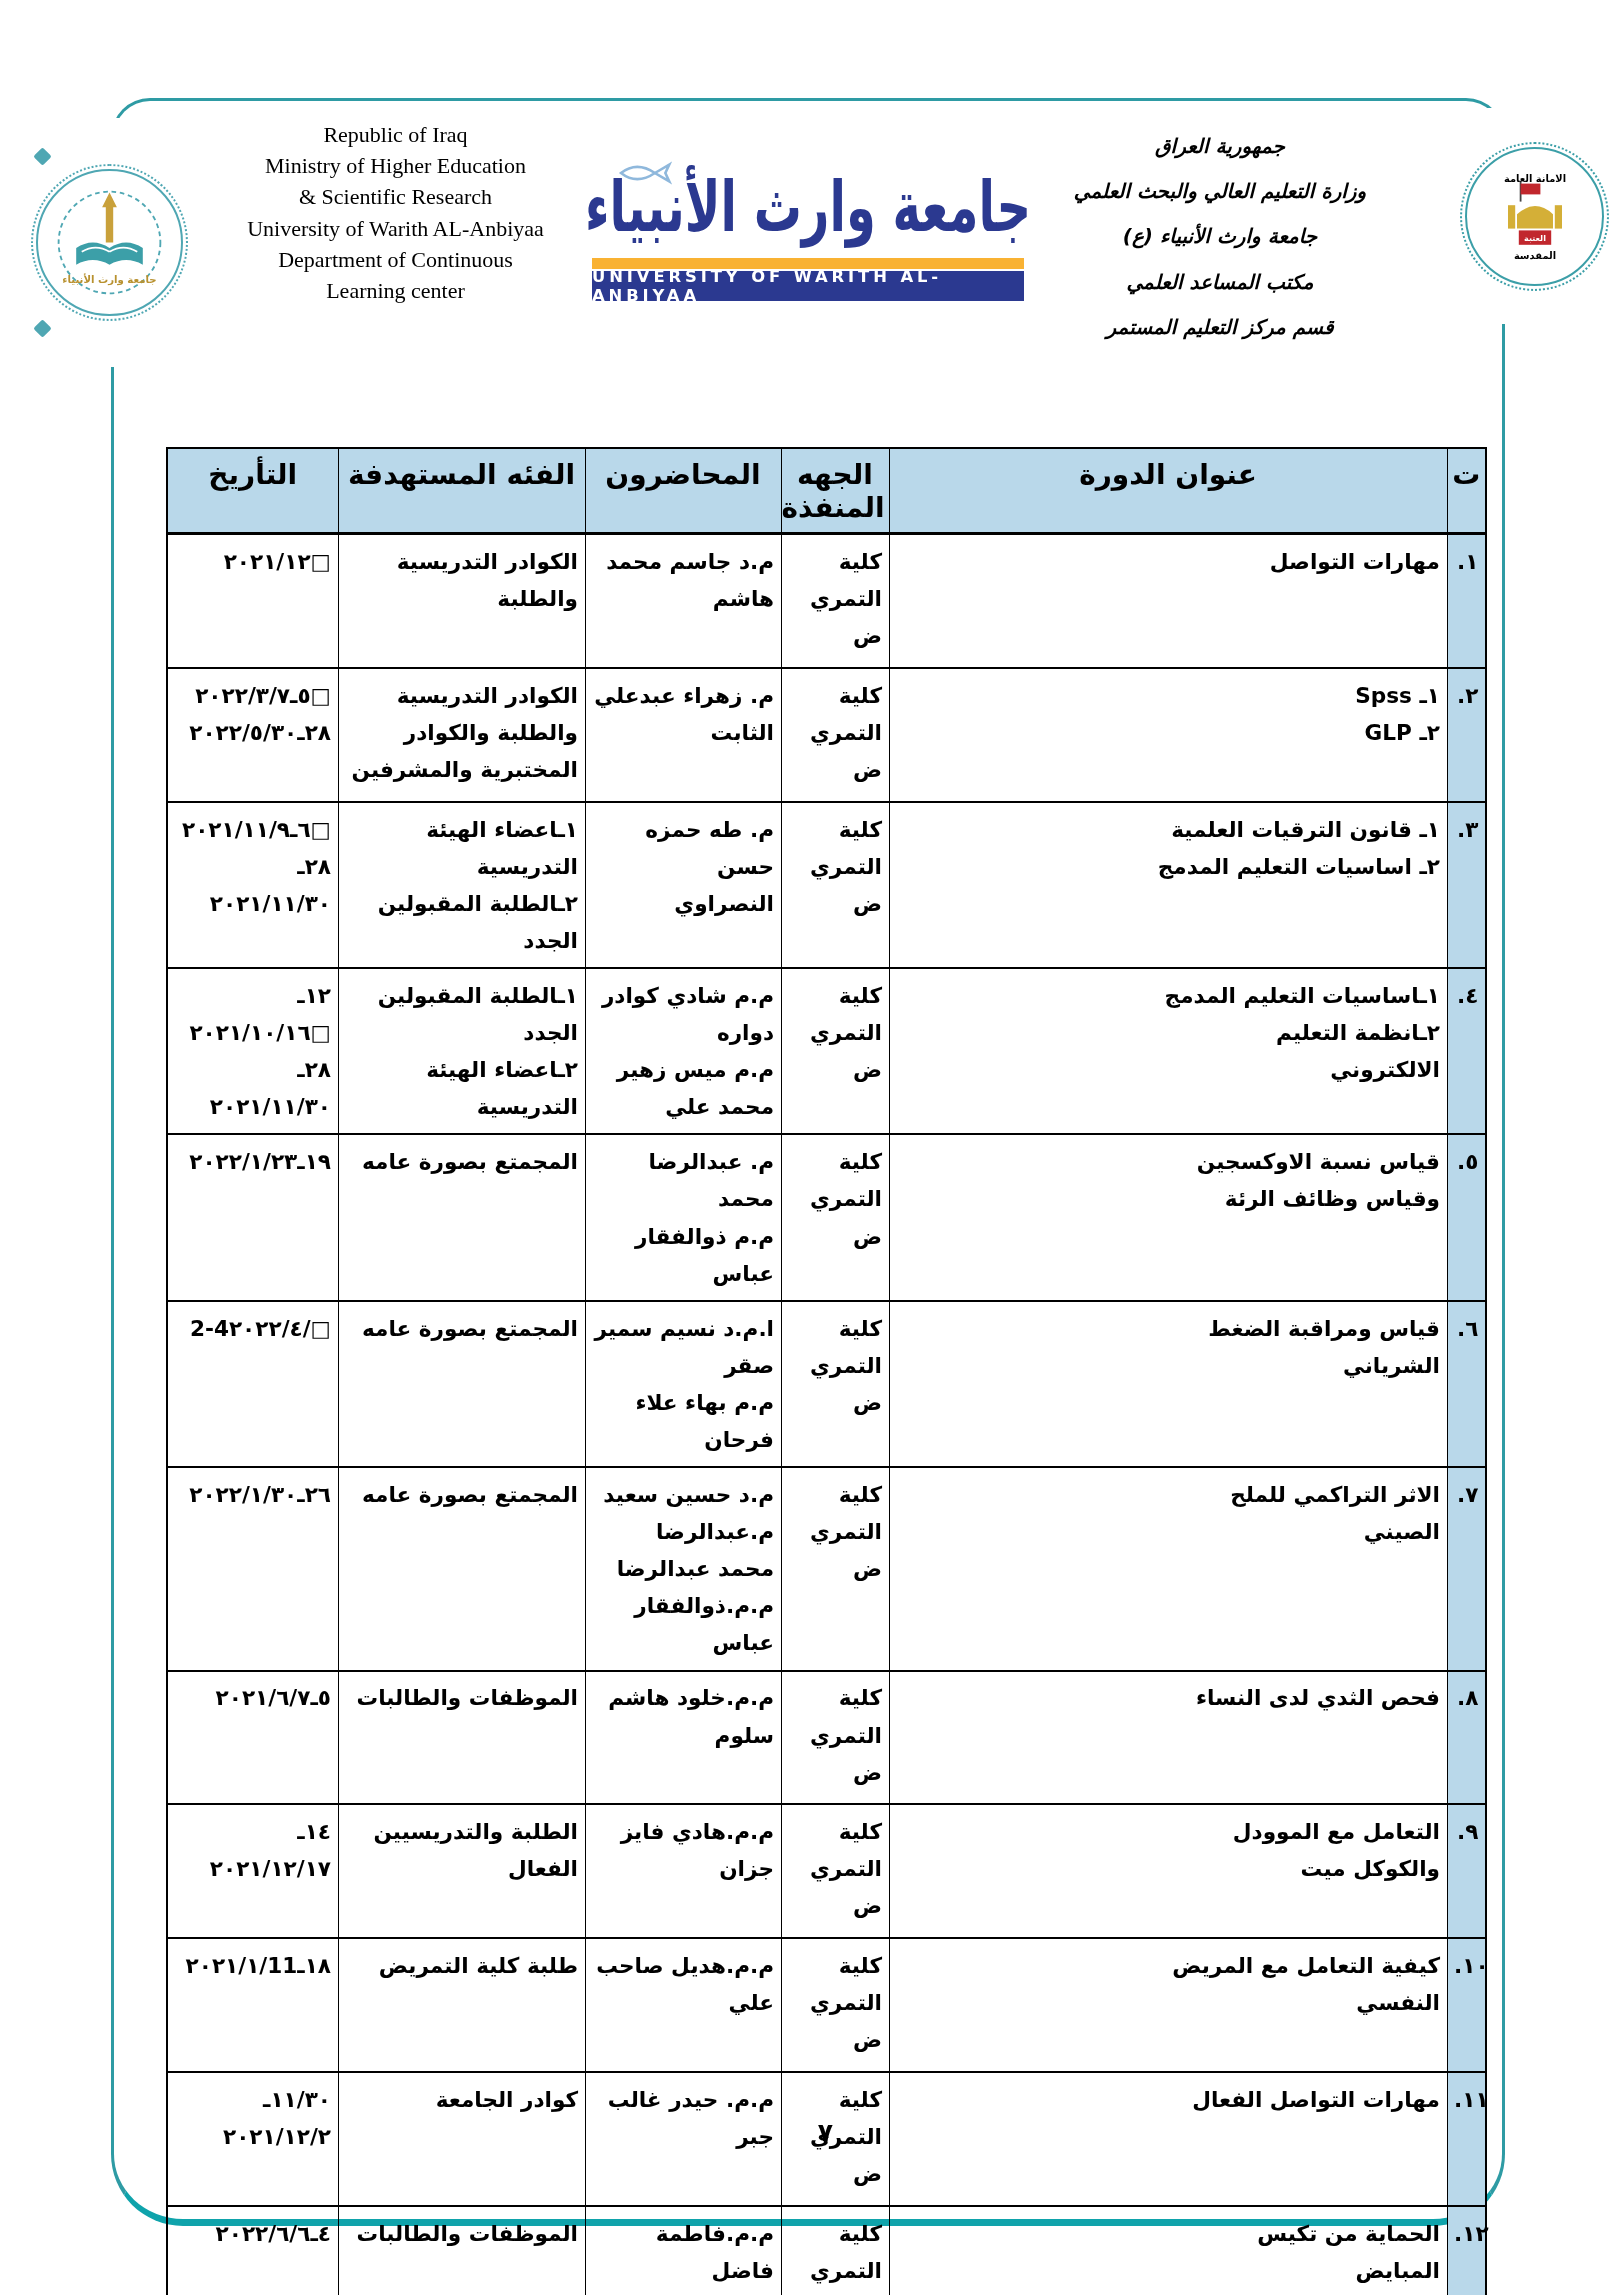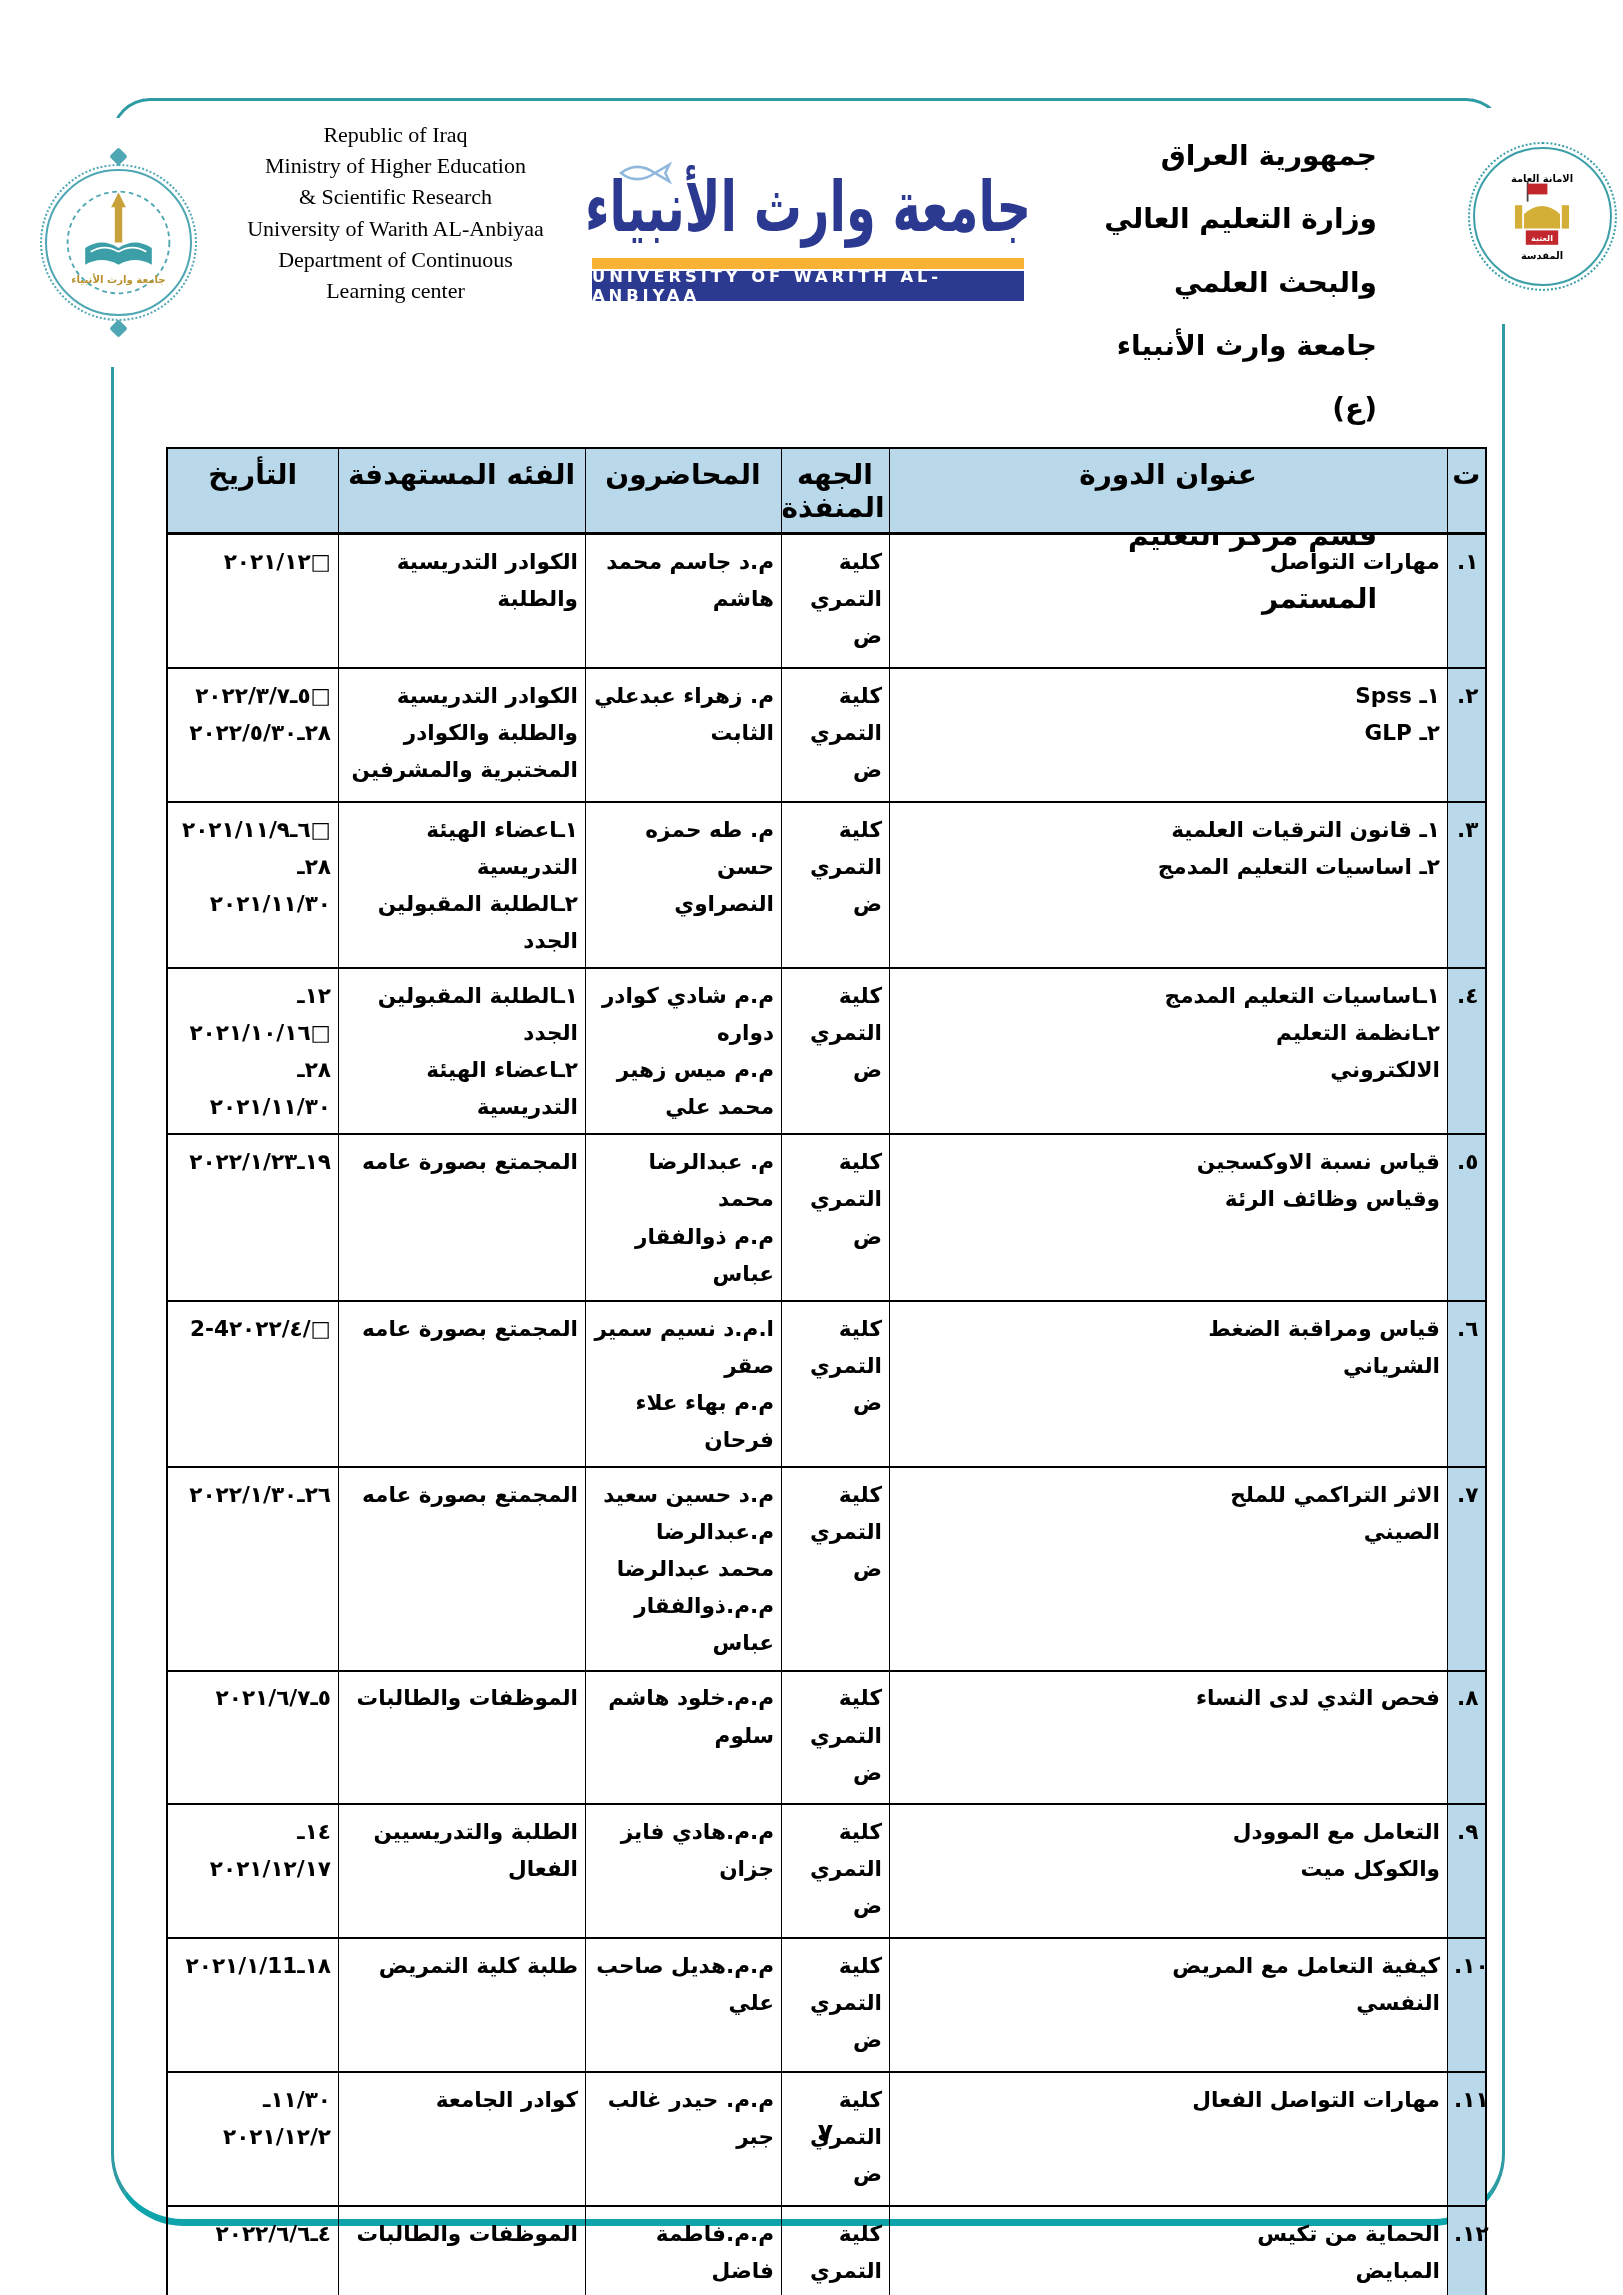--- a/index.html
+++ b/index.html
@@ -10,21 +10,21 @@
   .page{position:absolute;inset:0;}
 
   
   .frame{
     position:absolute;left:111px;top:98px;width:1388px;height:2118px;
     border:3.3px solid #2E9BA4;border-bottom:7.2px solid #0FA3AB;
     border-radius:39px 39px 72px 72px;
   }
 
   
-  .seal{position:absolute;background:#fff;display:flex;flex-direction:column;align-items:center;}
+  .seal{position:absolute;background:#fff;display:flex;flex-direction:column;}
   .seal-left{left:36px;top:118px;width:164px;height:249px;justify-content:center;}
   .seal-right{left:1465px;top:108px;width:154px;height:216px;justify-content:center;}
   .seal-circle{
     border-radius:50%;border:2.6px solid #4FA7B3;outline:2px dotted #4FA7B3;outline-offset:3.9px;
     background:#fff;display:flex;align-items:center;justify-content:center;
   }
   .seal-left .seal-circle{width:143px;height:143px;}
   .seal-right .seal-circle{width:135px;height:135px;border-color:#3C9FA8;outline-color:#3C9FA8;}
   .seal-orn{width:13px;height:13px;background:#4FA7B3;transform:rotate(45deg);margin:5.9px 0;border-radius:2px;}
 
@@ -55,22 +55,22 @@
   .uni-callig .callig-text{font-size:48px;transform:scaleY(1.45);display:inline-block;}
   .uni-callig svg{position:absolute;left:25px;top:1.3px;}
   .uni-yellow{height:11.8px;background:#F9B233;margin-top:2.6px;}
   .uni-navy{
     height:30px;background:#2B3990;color:#fff;display:flex;align-items:center;justify-content:center;
     font-size:16.4px;font-weight:bold;letter-spacing:3.9px;font-family:"DejaVu Sans",sans-serif;margin-top:1.3px;
   }
 
   
   .ar-block{
-    position:absolute;left:1063px;top:124px;width:314px;direction:rtl;
-    font-size:28px;font-weight:bold;line-height:2.26;
+    position:absolute;left:1063px;top:124px;width:314px;text-align:center;direction:rtl;
+    font-size:20px;font-weight:bold;line-height:2.26;font-style:italic;
   }
 
   
   .doc-title{position:absolute;left:166px;top:385px;width:1319px;text-align:center;direction:rtl;}
   .title-underline{
     display:inline-block;font-size:34px;font-weight:bold;
     border-bottom:2.6px solid #000;padding:0 6.5px 7.9px 6.5px;transform:scaleY(1.05);
   }
 
   

